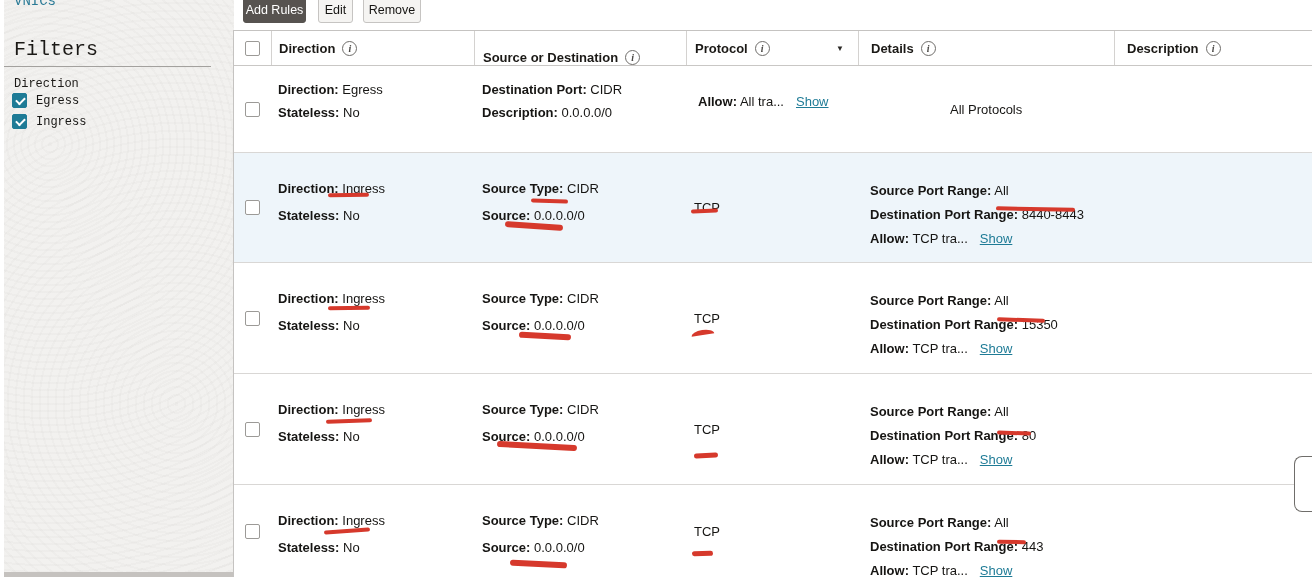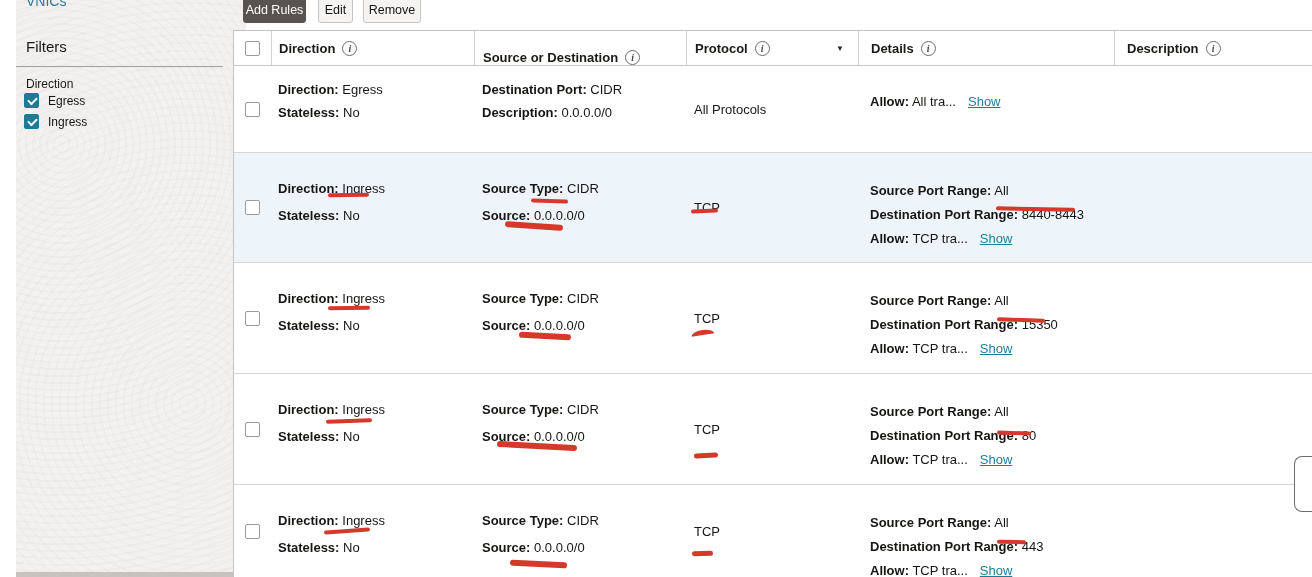--- a/index.html
+++ b/index.html
@@ -1,28 +1,29 @@
 <!DOCTYPE html>
 <html><head>
 <meta charset="utf-8">
 <style>
   * { margin:0; padding:0; box-sizing:border-box; }
   html,body { width:1312px; height:577px; overflow:hidden; background:#fff;
     font-family:"Liberation Sans", sans-serif; color:#161513; }
   .page { position:relative; width:1312px; height:577px; overflow:hidden; }
 
   
-  .sidebar { position:absolute; left:16px; top:0; width:230px; height:577px; overflow:hidden;
+  .sidebar { position:absolute; left:4px; top:0; width:230px; height:577px; overflow:hidden;
     background-color:#f2f1ef;
     background-image:
       repeating-radial-gradient(circle at 20% 25%, rgba(120,115,110,0.035) 0 2px, transparent 2px 7px),
       repeating-radial-gradient(circle at 75% 70%, rgba(120,115,110,0.03) 0 2px, transparent 2px 8px);
+    font-family: Liberation Mono, monospace;
   }
   .vnics-link { position:absolute; left:10px; top:-7px; font-size:14px; font-weight:500; color:#2a7a96; cursor:pointer; }
-  .filters-title { position:absolute; left:10px; top:38px; font-size:15px; color:#1b1916; }
+  .filters-title { position:absolute; left:10px; top:38px; font-size:20px; color:#1b1916; }
   .filters-divider { position:absolute; left:0; top:66px; width:207px; height:1px; background:#a3a19e; }
   .filter-label { position:absolute; left:10px; top:77px; font-size:12px; color:#1b1916; }
   .filter-option { position:absolute; left:8px; display:flex; align-items:center; gap:9px; font-size:12px; cursor:pointer; }
   .filter-option.opt0 { top:93px; } .filter-option.opt1 { top:114px; }
   .cb { width:15px; height:15px; border:1px solid #9c9a97; border-radius:2px; background:#fff; position:relative; flex:none; }
   .cb.checked { background:#1e7b96; border-color:#1e7b96; }
   .cb.checked::after { content:""; position:absolute; left:3px; top:3px; width:7px; height:4px;
     border-left:2px solid #fff; border-bottom:2px solid #fff; transform:rotate(-45deg); }
   .sidebar-strip { position:absolute; left:0; top:572px; width:230px; height:5px; background:#c5c2bf; }
 
@@ -132,25 +133,25 @@
           <span class="cb"></span>
         </div>
       <div class="cell col-dir lines2">
         <div class="line"><span class="lbl">Direction:</span> <span>Egress</span></div>
         <div class="line"><span class="lbl">Stateless:</span> <span>No</span></div>
       </div>
       <div class="cell col-src lines2">
         <div class="line"><span class="lbl">Destination Port:</span> <span>CIDR</span></div>
         <div class="line"><span class="lbl">Description:</span> <span>0.0.0.0/0</span></div>
       </div>
+      <div class="cell col-det detcell">
+        <div class="line"><span class="lbl">Allow:</span> <span>All tra...</span><span class="show-link">Show</span></div>
+      </div>
       <div class="cell col-prot protcell">
         <span>All Protocols</span>
-      </div>
-      <div class="cell col-det detcell">
-        <div class="line"><span class="lbl">Allow:</span> <span>All tra...</span><span class="show-link">Show</span></div>
       </div>
       <div class="cell col-desc"></div>
     </div>
 
     <div class="row r2 hl">
       <div class="cell col-cb cbcell">
           <span class="cb"></span>
         </div>
       <div class="cell col-dir lines2">
         <div class="line"><span class="lbl">Direction:</span> <span>Ingress</span></div>

